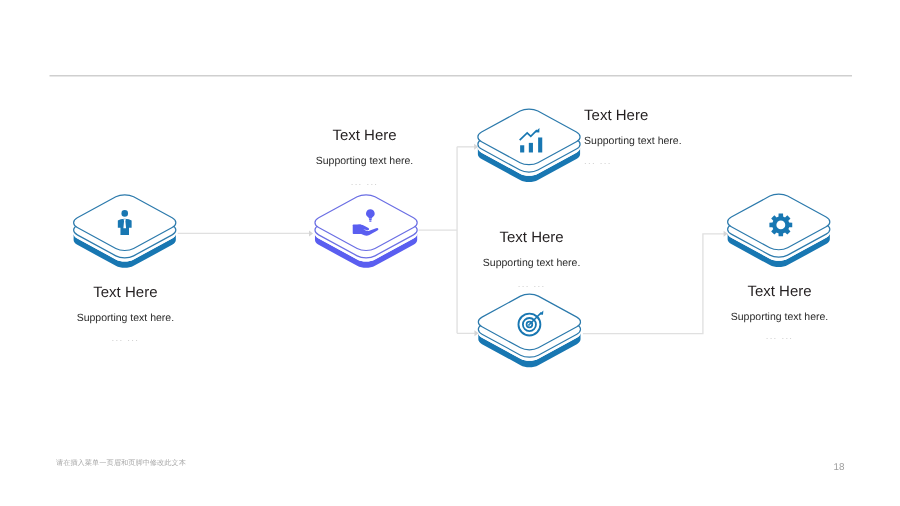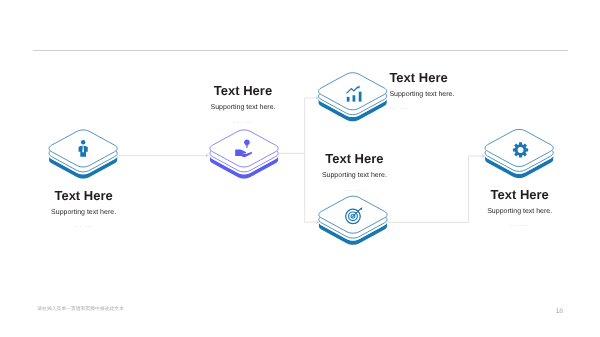--- a/index.html
+++ b/index.html
@@ -2,21 +2,21 @@
 <html><head>
 <meta charset="utf-8">
 <style>
   html,body{margin:0;padding:0;}
   body{width:600px;height:337px;background:#ffffff;overflow:hidden;
        font-family:"Liberation Sans",sans-serif;-webkit-font-smoothing:antialiased;text-rendering:geometricPrecision;}
   #slide{position:relative;width:600px;height:337px;background:#fff;}
   #art{position:absolute;left:0;top:0;width:600px;height:337px;}
   .rule{position:absolute;left:33px;top:50px;width:534.5px;height:1.15px;background:#cfcfcf;}
   .tb{position:absolute;}
-  .tb .t{font-weight:bold;font-size:13px;line-height:8px;color:#231f20;white-space:nowrap;}
+  .tb .t{font-weight:normal;font-size:10px;line-height:8px;color:#231f20;white-space:nowrap;}
   .tb .s{font-size:7.0px;line-height:8px;color:#2b2b2b;white-space:nowrap;margin-top:8.8px;}
   .tb .d{font-size:6.4px;line-height:7px;color:#cfcfcf;white-space:nowrap;margin-top:5.6px;letter-spacing:0.85px;}
   .footer{position:absolute;left:37.3px;top:306.2px;font-size:4.8px;line-height:7px;color:#a8a8a8;white-space:nowrap;letter-spacing:0.02px;}
   .pageno{position:absolute;left:555.7px;top:308.2px;font-size:6.6px;line-height:7px;color:#9e9e9e;}
 </style>
 </head>
 <body>
 
 <div id="slide">
 

